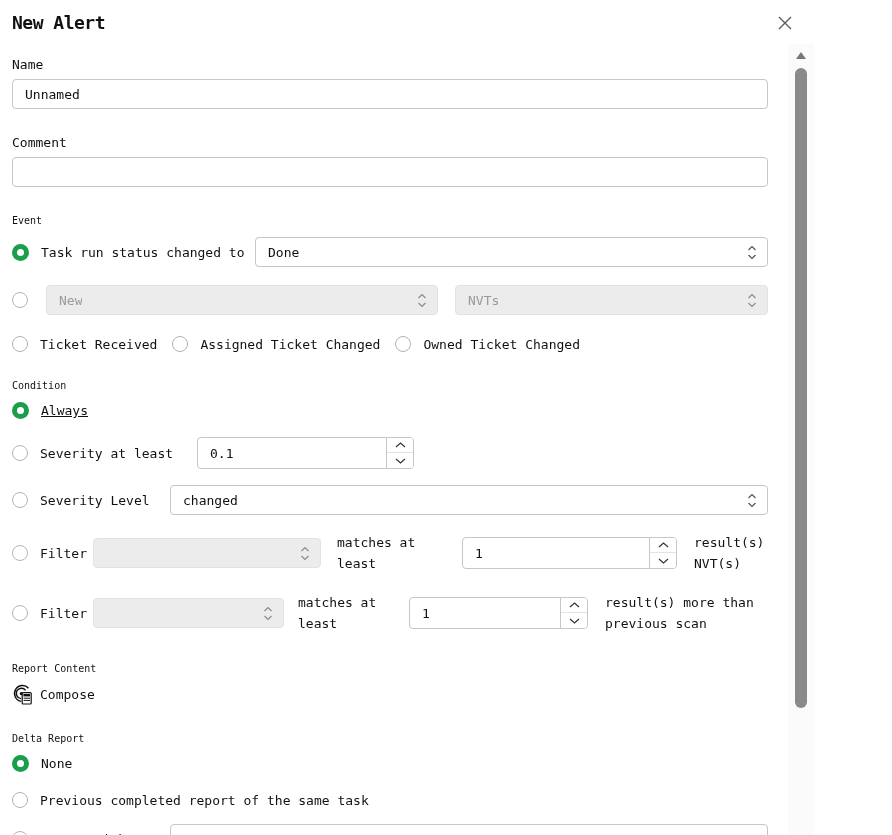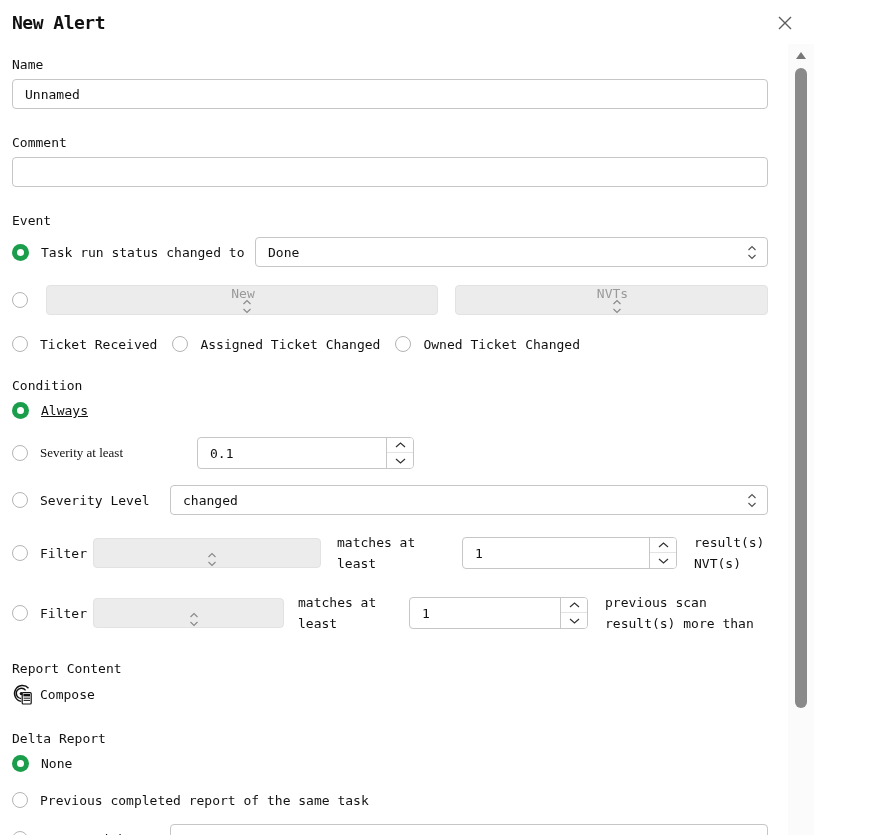--- a/index.html
+++ b/index.html
@@ -11,33 +11,33 @@
     --thumb:#8a8a8a;
   }
   *{box-sizing:border-box;margin:0;padding:0;}
   html,body{width:892px;height:835px;overflow:hidden;background:#ffffff;}
   body{font-family:"DejaVu Sans Mono","Liberation Mono",monospace;color:var(--text);}
   .dialog{position:relative;width:814px;height:835px;padding:12px 46px 0 12px;}
   .hdr{display:flex;align-items:flex-start;justify-content:space-between;height:24px;}
   .title{font-size:18px;font-weight:bold;letter-spacing:-0.5px;}
   .close-btn{position:absolute;top:14px;right:20px;width:18px;height:18px;cursor:pointer;display:flex;align-items:center;justify-content:center;}
   .field-label{font-size:13px;line-height:16px;margin-bottom:6px;}
-  .section-label{font-size:13px;line-height:16px;}
+  .section-label{font-size:10px;line-height:16px;}
   .ti{width:100%;height:30px;border:1px solid var(--border);border-radius:4px;font-family:inherit;font-size:13px;color:var(--text);padding:12px 12px;outline:none;background:#fff;}
   .grp-name{margin-top:21px;}
   .grp-comment{margin-top:26px;}
   .sec{margin-top:26px;}
   .row{display:flex;align-items:center;}
   .radio{flex:0 0 auto;width:16px;height:16px;border-radius:50%;border:1px solid #b4b4b4;background:#fff;cursor:pointer;position:relative;}
   .radio.checked{border:none;background:var(--accent);width:17px;height:17px;}
   .radio.checked::after{content:"";position:absolute;left:50%;top:50%;width:7px;height:7px;margin:-3.5px 0 0 -3.5px;border-radius:50%;background:#fff;}
   .lbl{font-size:13px;margin-left:12px;white-space:nowrap;}
   .select{display:flex;align-items:center;justify-content:space-between;height:30px;border:1px solid var(--border);border-radius:4px;background:#fff;padding:0 10px 0 12px;cursor:pointer;}
   .select .sv{font-size:13px;white-space:nowrap;overflow:hidden;}
-  .select.disabled{background:var(--disabled-bg);border-color:#e2e2e2;cursor:default;flex-direction:column;}
+  .select.disabled{background:var(--disabled-bg);border-color:#e2e2e2;cursor:default;}
   .select.disabled .sv{color:var(--disabled-text);}
   .caret{flex:0 0 auto;margin-left:8px;}
   .grow{flex:1 1 auto;}
   .numfield{display:flex;align-items:stretch;height:32px;border:1px solid var(--border);border-radius:4px;background:#fff;overflow:hidden;}
   .numval{flex:1 1 auto;font-size:13px;border:none;outline:none;padding:0 12px;font-family:inherit;color:var(--text);min-width:0;background:transparent;}
   .spin{flex:0 0 27px;border-left:1px solid var(--border);display:flex;flex-direction:column;}
   .spin .sbtn{flex:1 1 50%;display:flex;align-items:center;justify-content:center;cursor:pointer;background:#fff;}
   .spin .sbtn:first-child{border-bottom:1px solid #e3e3e3;}
   .twoline{font-size:13px;line-height:21px;white-space:nowrap;}
   .twoline span{display:block;}
@@ -46,21 +46,21 @@
   
   .ev-row1{margin-top:8px;}
   .ev-row1 .lbl{width:214px;}
   .ev-row2{margin-top:18px;}
   .ev-row2 .sel-a{width:392px;margin-left:18px;}
   .ev-row2 .sel-b{flex:1;margin-left:17px;}
   .ev-row3{margin-top:21px;}
   .ev-row3 .pair{display:flex;align-items:center;margin-right:15px;text-align:center;}
   .cond-always{margin-top:8px;text-decoration:underline;}
   .cond-sev{margin-top:18px;}
-  .cond-sev .lbl{width:145px;font-family:Liberation Serif, serif;}
+  .cond-sev .lbl{width:145px;}
   .cond-sev .numfield{width:217px;margin-left:12px;}
   .cond-lvl{margin-top:16px;}
   .cond-lvl .lbl{width:118px;}
   .cond-lvl .select{flex:1;margin-left:12px;}
   .filter-row{margin-top:16px;min-height:44px;}
   .filter-row .lbl{width:53px;}
   .f1 .select{width:228px;}
   .f1 .matches{margin-left:16px;width:125px;}
   .f1 .numfield{width:215px;}
   .f1 .suffix{margin-left:17px;}
@@ -249,22 +249,22 @@
               </svg>
             </div>
           <div class="sbtn">
               <svg width="11" height="6" viewBox="0 0 11 6">
                 <path d="M1 1 L5.5 5 L10 1" fill="none" stroke="#333" stroke-width="1.2"></path>
               </svg>
             </div>
         </div>
       </div>
       <div class="twoline suffix">
+        <span>result(s) more than</span>
         <span>previous scan</span>
-        <span>result(s) more than</span>
       </div>
     </div>
   </div>
 
   <div class="sec">
     <div class="section-label">Report Content</div>
     <div class="compose-row">
       <svg width="21" height="21" viewBox="0 0 21 21">
         <g fill="none" stroke="#111" stroke-width="1.4">
           <path d="M16.5 4.2 A8 8 0 1 0 9.2 17.4"></path>

